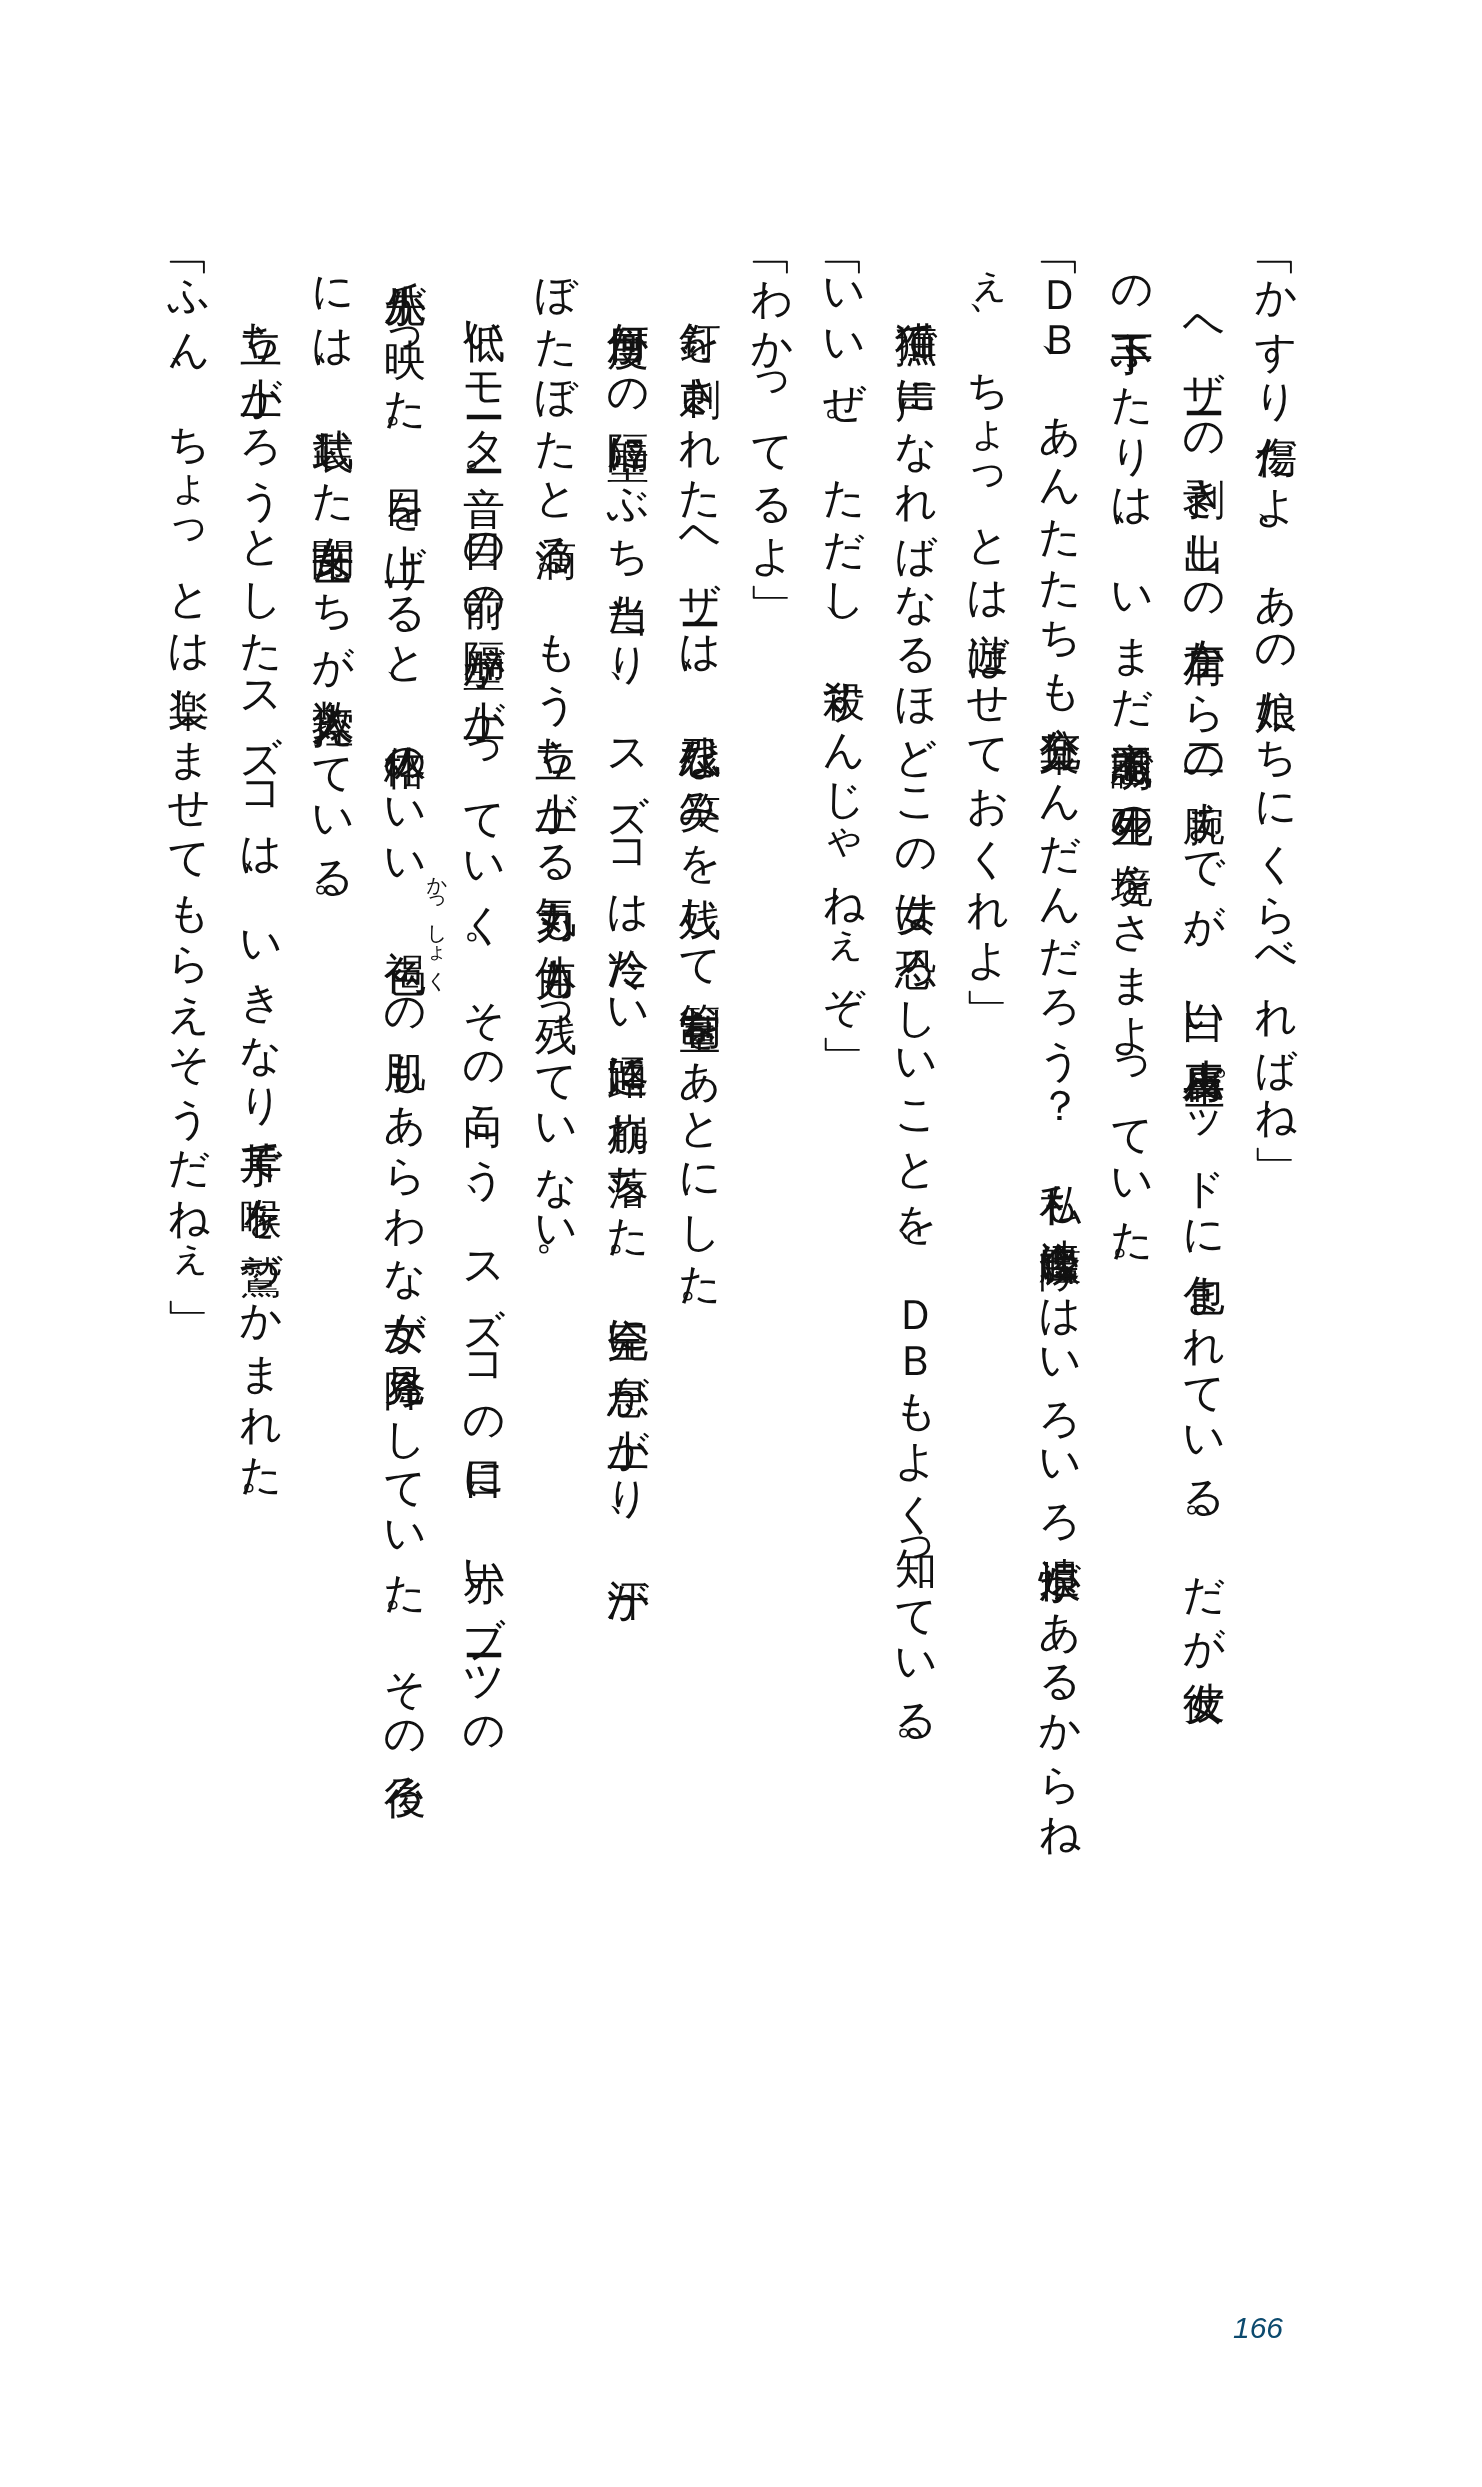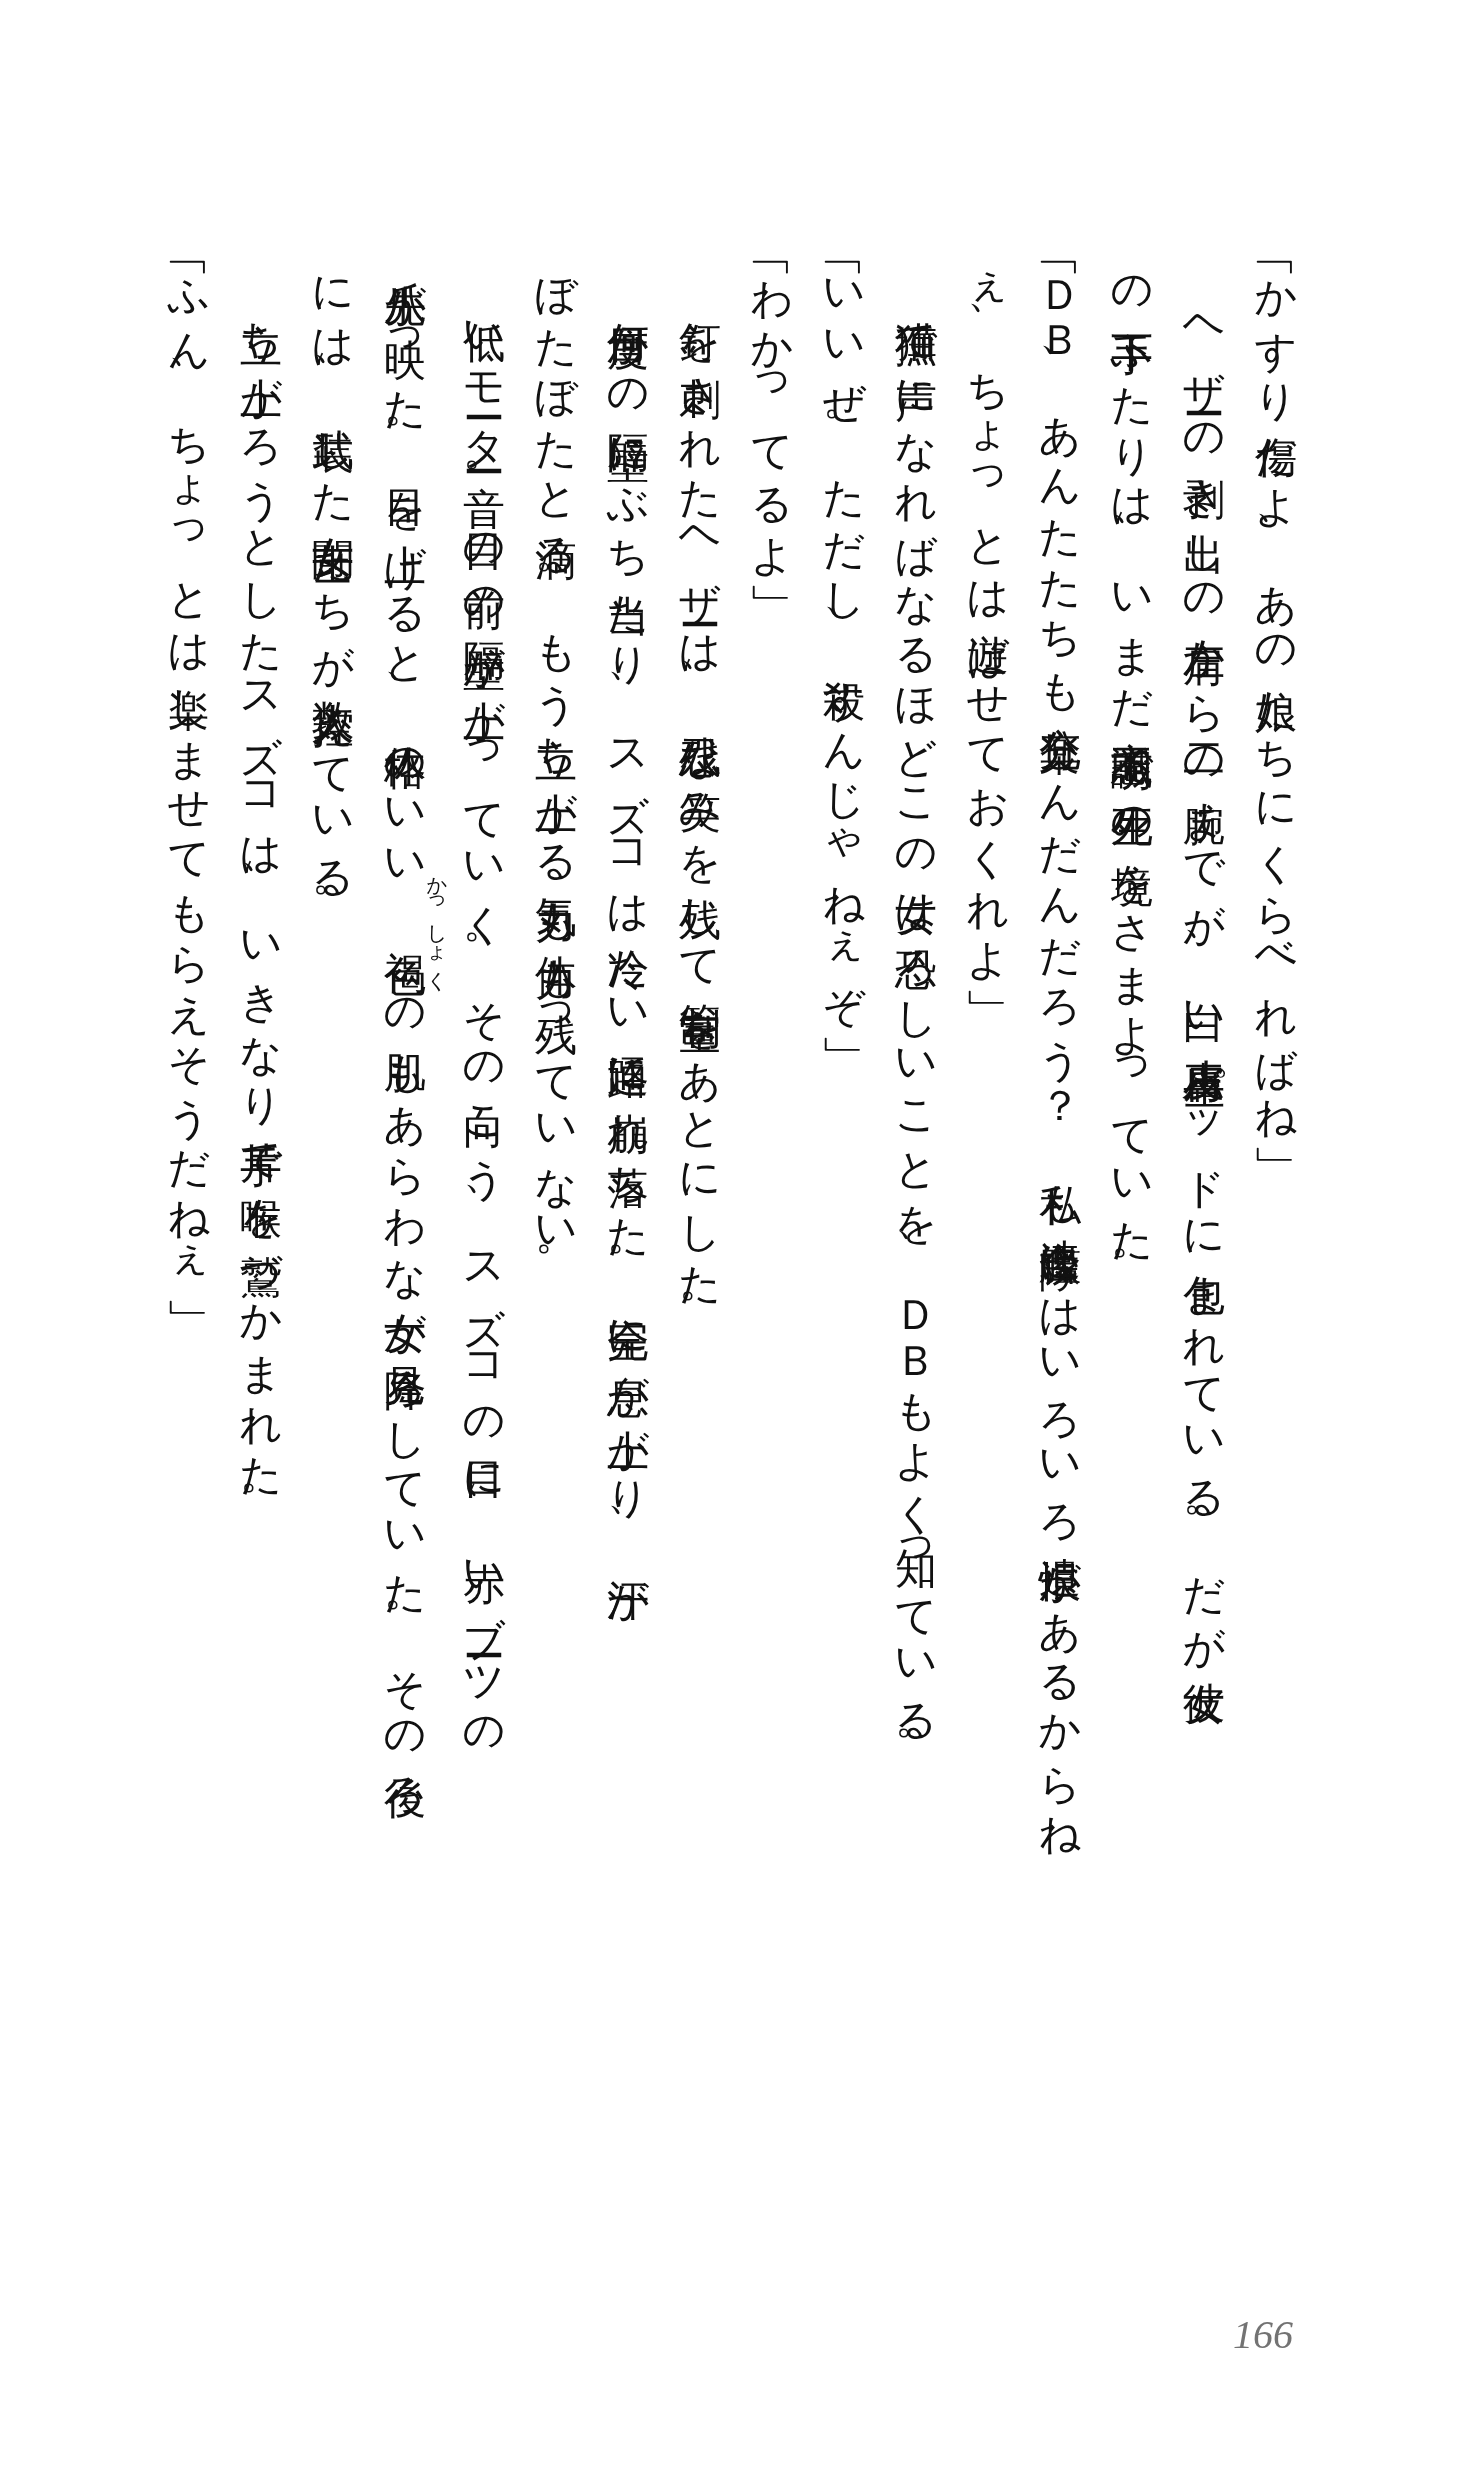--- a/index.html
+++ b/index.html
@@ -43,24 +43,24 @@
   }
   rt {
     font-size: 20.4px;
     letter-spacing: 0;
     color: #111111;
   }
   .page-number {
     position: absolute;
     left: 1233px;
     top: 2311px;
-    font-family: Liberation Serif, serif;
+    font-family: Liberation Sans, sans-serif;
     font-style: italic;
-    font-size: 40px;
-    color: #737373;
+    font-size: 30px;
+    color: #0c4a6e;
   }
 </style>
 </head>
 <body>
 
 <div class="page">
   <div class="text-block">
       <p class="line">「かすり傷だよ、あの娘たちにくらべればね」</p>
       <p class="line indent">ヘザーの剥き出しの左肩から二の腕までが、白い皮膚再生パッドに包まれている。だが彼女</p>
       <p class="line">の手下ふたりは、いまだ意識不明で生死の境をさまよっていた。</p>

